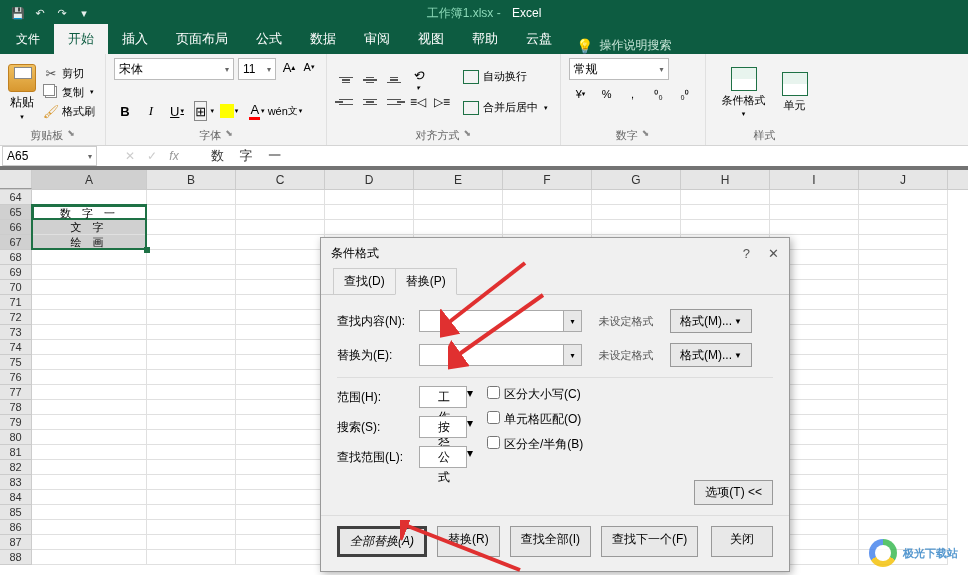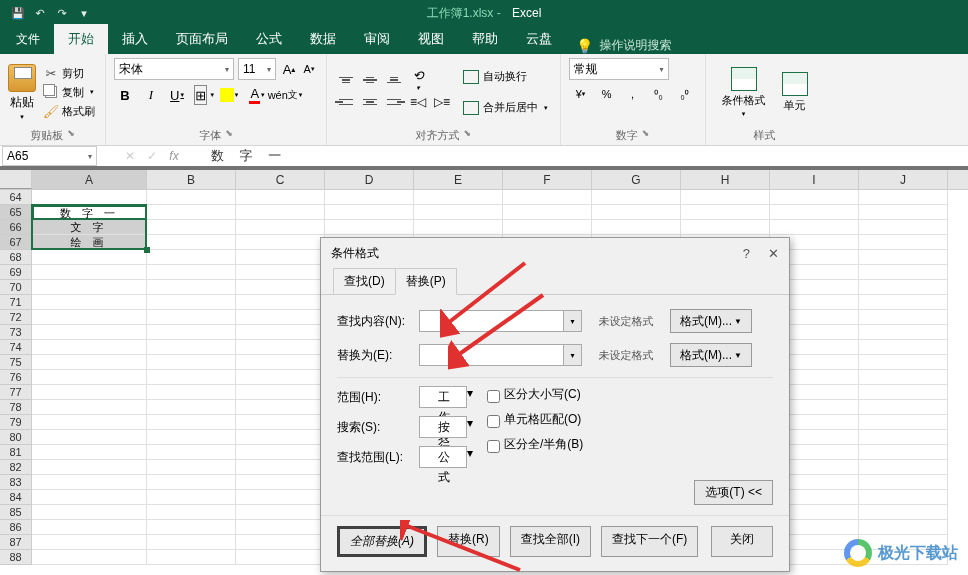--- a/index.html
+++ b/index.html
@@ -33,21 +33,21 @@
 .paste-icon::after { content: ''; position: absolute; top: 2px; left: 5px; width: 16px; height: 10px; background: #fff; border: 1px solid #888; }
 .clipboard-small { display: flex; flex-direction: column; gap: 2px; font-size: 11px; }
 .clipboard-small .row { display: flex; align-items: center; gap: 4px; cursor: pointer; padding: 1px 2px; }
 .clipboard-small .ic { width: 14px; height: 14px; display: inline-flex; align-items: center; justify-content: center; }
 .scissors { color: #555; font-size: 13px; }
 .copy-ic { width: 12px; height: 12px; border: 1px solid #888; background: #fff; position: relative; }
 .copy-ic::after { content: ''; position: absolute; top: -3px; left: -3px; width: 10px; height: 10px; border: 1px solid #888; background: #fff; }
 .brush-ic { color: #d89830; font-size: 13px; }
 
 
-.font-group .row1 { display: flex; gap: 4px; align-items: center; margin-bottom: 4px; }
+.font-group .row1 { display: flex; gap: 4px; margin-bottom: 20px; }
 .font-name { width: 120px; height: 22px; border: 1px solid #bbb; background: #fff; font-size: 12px; padding: 0 4px; display: flex; align-items: center; justify-content: space-between; }
 .font-size { width: 38px; height: 22px; border: 1px solid #bbb; background: #fff; font-size: 12px; padding: 0 4px; display: flex; align-items: center; justify-content: space-between; }
 .dd-arrow { font-size: 8px; color: #666; }
 .font-AA { display: flex; gap: 2px; }
 .font-AA .a { width: 18px; height: 18px; display: flex; align-items: center; justify-content: center; font-size: 13px; cursor: pointer; }
 .font-group .row2 { display: flex; gap: 4px; align-items: center; }
 .fbtn { width: 22px; height: 22px; display: flex; align-items: center; justify-content: center; cursor: pointer; font-size: 13px; }
 .fbtn.b { font-weight: bold; }
 .fbtn.i { font-style: italic; font-family: serif; }
 .fbtn.u { text-decoration: underline; }
@@ -122,37 +122,37 @@
 .form-row input[type="text"] { width: 145px; height: 22px; border: 1px solid #aaa; padding: 0 4px; font-size: 12px; }
 .form-row .combo-btn { width: 18px; height: 22px; border: 1px solid #aaa; border-left: none; background: #e8e8e8; display: flex; align-items: center; justify-content: center; font-size: 8px; cursor: pointer; }
 .format-preview { width: 68px; height: 22px; font-size: 11px; display: flex; align-items: center; justify-content: center; color: #555; }
 .format-btn { width: 82px; height: 24px; border: 1px solid #999; background: #e8e8e8; font-size: 12px; cursor: pointer; display: flex; align-items: center; justify-content: center; gap: 2px; }
 .separator { height: 1px; background: #ddd; margin: 8px 0; }
 .opt-row { display: flex; align-items: center; gap: 10px; margin-bottom: 8px; font-size: 12px; }
 .opt-row label.lbl { width: 72px; }
 .opt-row .sel-wrap { display: flex; }
 .opt-row .sel-display { width: 48px; height: 22px; border: 1px solid #aaa; background: #fff; padding: 0 18px; line-height: 20px; }
 .checkbox-col { display: flex; flex-direction: column; gap: 8px; margin-left: 14px; }
-.checkbox-row { display: flex; align-items: flex-end; gap: 4px; font-size: 12px; }
+.checkbox-row { display: flex; align-items: flex-start; gap: 4px; font-size: 12px; }
 .checkbox-row input { width: 13px; height: 13px; }
 .options-btn-row { display: flex; justify-content: flex-end; margin-top: 4px; }
 .options-btn { padding: 3px 10px; border: 1px solid #999; background: #e8e8e8; font-size: 12px; cursor: pointer; }
 .dialog-buttons { display: flex; gap: 10px; padding: 10px 16px 14px 16px; justify-content: flex-start; border-top: 1px solid #ddd; }
 .dbtn { padding: 4px 10px; border: 1px solid #999; background: #e8e8e8; font-size: 12px; cursor: pointer; }
 .dbtn.highlight { border: 3px solid #404040; font-style: italic; }
 .dbtn.close { margin-left: auto; padding: 4px 18px; }
 
 
 .arrow { position: absolute; pointer-events: none; }
 
 
 .watermark { position: absolute; right: 10px; bottom: 8px; display: flex; align-items: center; gap: 6px; opacity: 0.85; }
 .watermark .logo { width: 28px; height: 28px; border-radius: 50%; background: conic-gradient(#3cba54 0 120deg, #f4c20d 120deg 240deg, #4885ed 240deg 360deg); position: relative; }
 .watermark .logo::after { content:''; position:absolute; inset:6px; background:#fff; border-radius:50%; }
-.watermark .text { font-size: 16px; color: #3a88c8; font-weight: bold; font-family: Liberation Serif, serif; }
+.watermark .text { font-size: 11px; color: #3a88c8; font-weight: bold; font-family: Liberation Serif, serif; }
 </style>
 </head>
 <body>
 
 <div class="title-bar">
   <div class="qat">
     <span>💾</span>
     <span>↶</span>
     <span>↷</span>
     <span>▾</span>

